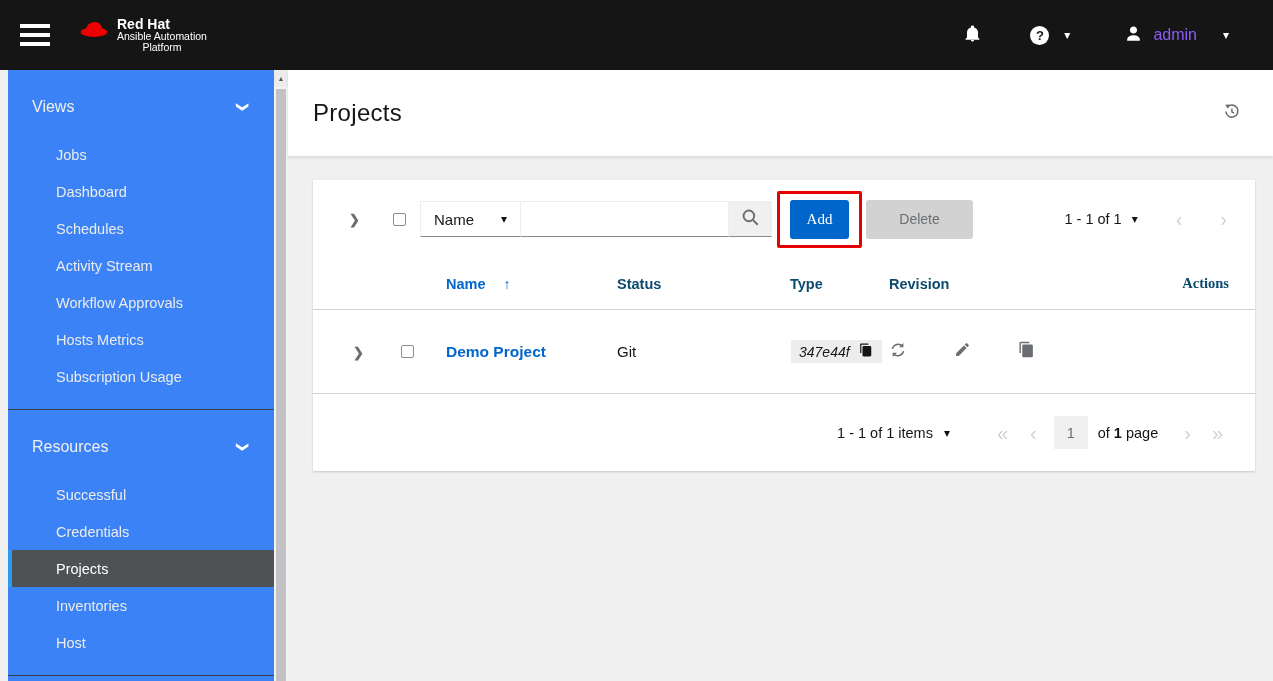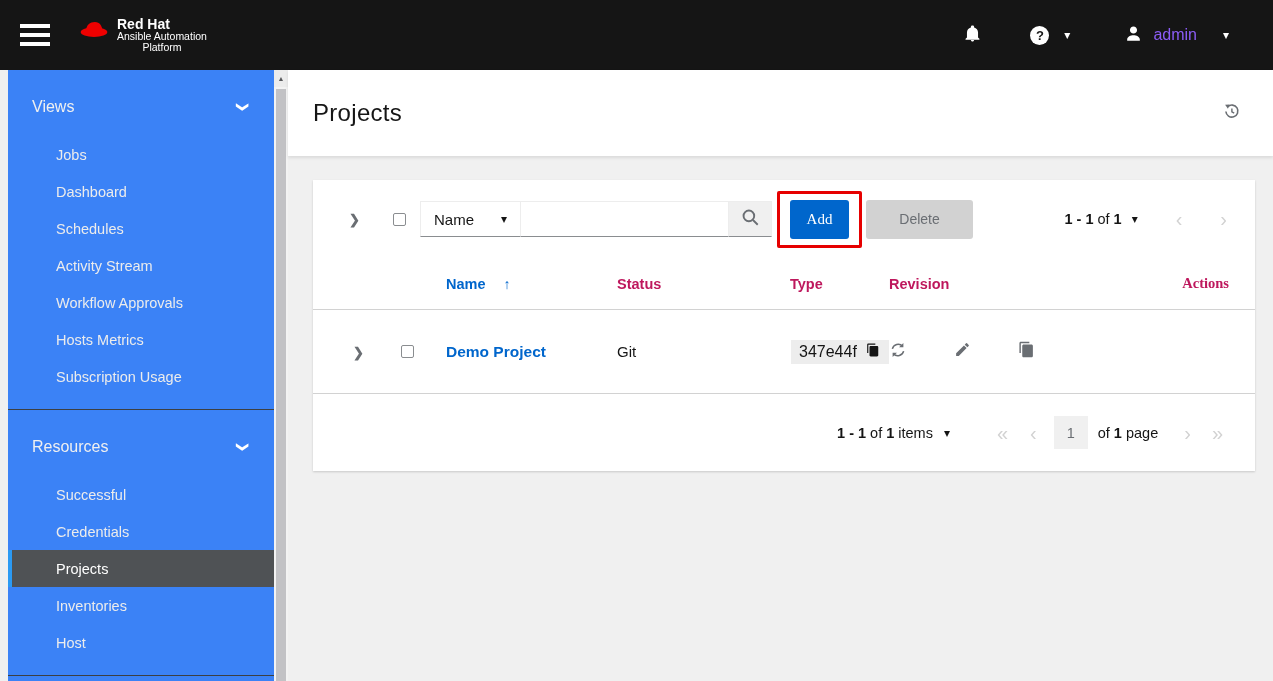--- a/index.html
+++ b/index.html
@@ -80,44 +80,44 @@
   .search-btn { width:43px; height:36px; background:#f0f0f0; border:1px solid #ededed;
     border-left:none; border-bottom-color:#8a8d90; display:flex; align-items:center;
     justify-content:center; cursor:pointer; }
   .annot { margin-left:5px; border:3px solid #e60000; padding:6px 10px; border-radius:2px; }
   .add-btn { width:59px; height:39px; background:#0066cc; color:#fff; border:none;
     border-radius:3px; font-size:15px; cursor:pointer;font-family:Liberation Serif, serif; }
   .delete-btn { margin-left:4px; width:107px; height:39px; background:#d2d2d2; color:#6a6e73;
     border:none; border-radius:3px; font-size:14px; cursor:default; }
   .pager-top { margin-left:auto; display:flex; align-items:center; }
   .pager-text { display:flex; gap:4px; font-size:14.5px; color:#151515; }
-  .pager-text b { font-weight:bold; }
+  .pager-text b { font-weight:normal; }
   .pager-top .caret { margin-left:10px; color:#151515; }
   .pg-arrow { background:none; border:none; font-size:20px; color:#d2d2d2; padding:0;
     line-height:1; cursor:default; }
   .pager-top .pg-arrow { margin-left:38px; }
 
   
   .thead, .trow { display:grid; grid-template-columns:52px 45px 207px 173px 99px 1fr 225px;
     align-items:center; }
   .thead { height:52px; border-bottom:1px solid #d2d2d2; font-weight:bold; font-size:14.5px; }
   .th-name { color:#0066cc; display:flex; align-items:center; gap:18px; padding-left:36px; cursor:pointer; }
   .sort { color:#0066cc; font-size:14px; font-weight:bold; }
-  .th { color:#be185d; }
+  .th { color:#0c4a6e; }
   .th-actions { justify-self:end; padding-right:26px;font-family:Liberation Serif, serif; }
   .trow { height:84px; border-bottom:1px solid #d2d2d2; font-size:15px; }
   .c-expand { padding-left:40px; }
   .c-check { padding-left:36px; }
   .c-name { padding-left:36px; }
   .row-link { color:#0066cc; font-weight:bold; font-size:15.5px; text-decoration:none; cursor:pointer; }
   .badge { display:inline-flex; align-items:center; gap:7px; height:27px; margin-left:2px;
     padding:0 11px 0 9px; border:1px solid #d2d2d2; border-radius:14px; color:#3e8635;
     font-size:14.5px; background:#fff; }
   .rev-chip { display:inline-flex; align-items:center; gap:9px; margin-left:1px;
-    background:#ededed; padding:3px 9px 3px 8px; font-size:16px; }
+    background:#ededed; padding:3px 9px 3px 8px; font-size:14px;font-style:italic; }
   .chip-copy { background:none; border:none; padding:0; cursor:pointer; display:flex; }
   .cell-actions { display:flex; justify-content:flex-end; gap:47px; padding-right:27px; }
   .action-btn { background:none; border:none; padding:0; cursor:pointer; display:flex; }
 
   
   .tfoot { height:77px; display:flex; align-items:center; justify-content:flex-end;
     padding-right:32px; font-size:14.5px; }
   .tfoot .caret { margin-left:11px; color:#151515; }
   .arr-dl { margin-left:47px; }
   .arr-l  { margin-left:22px; }

